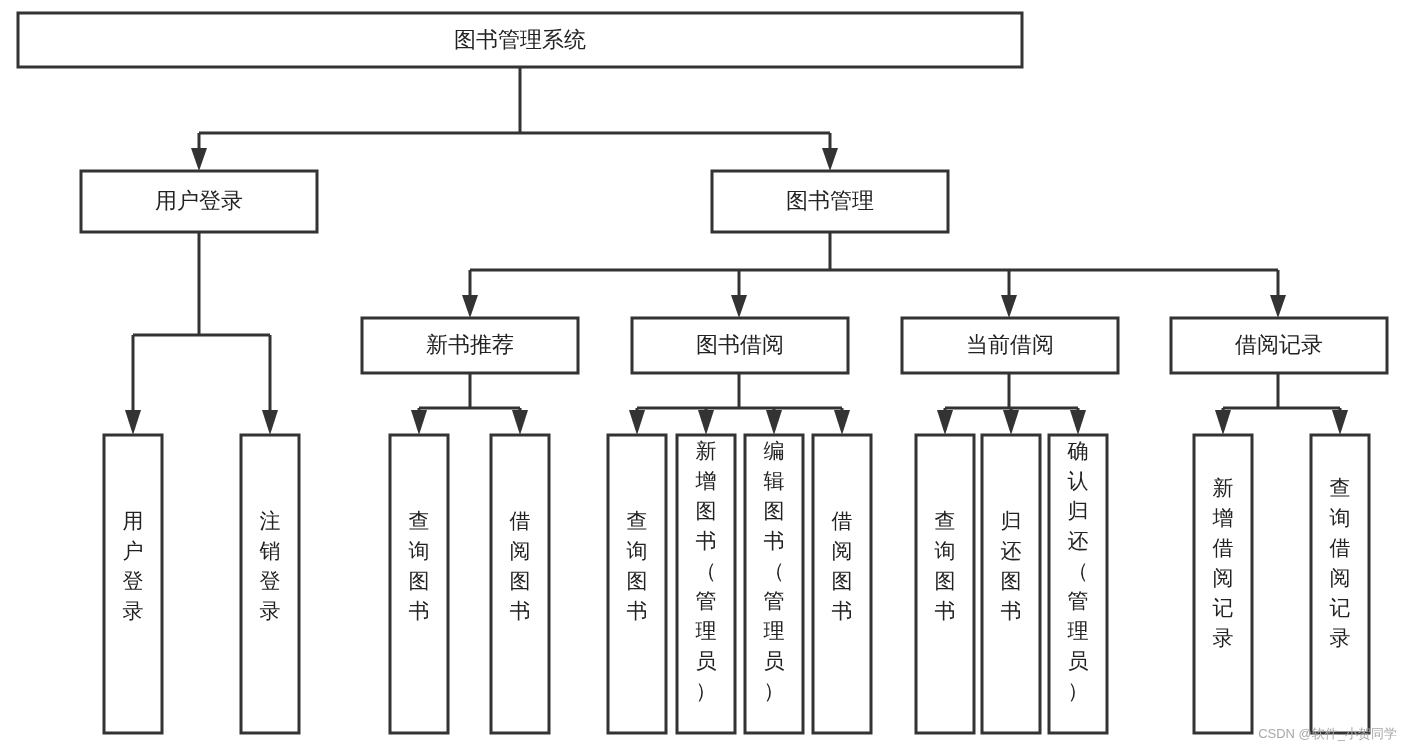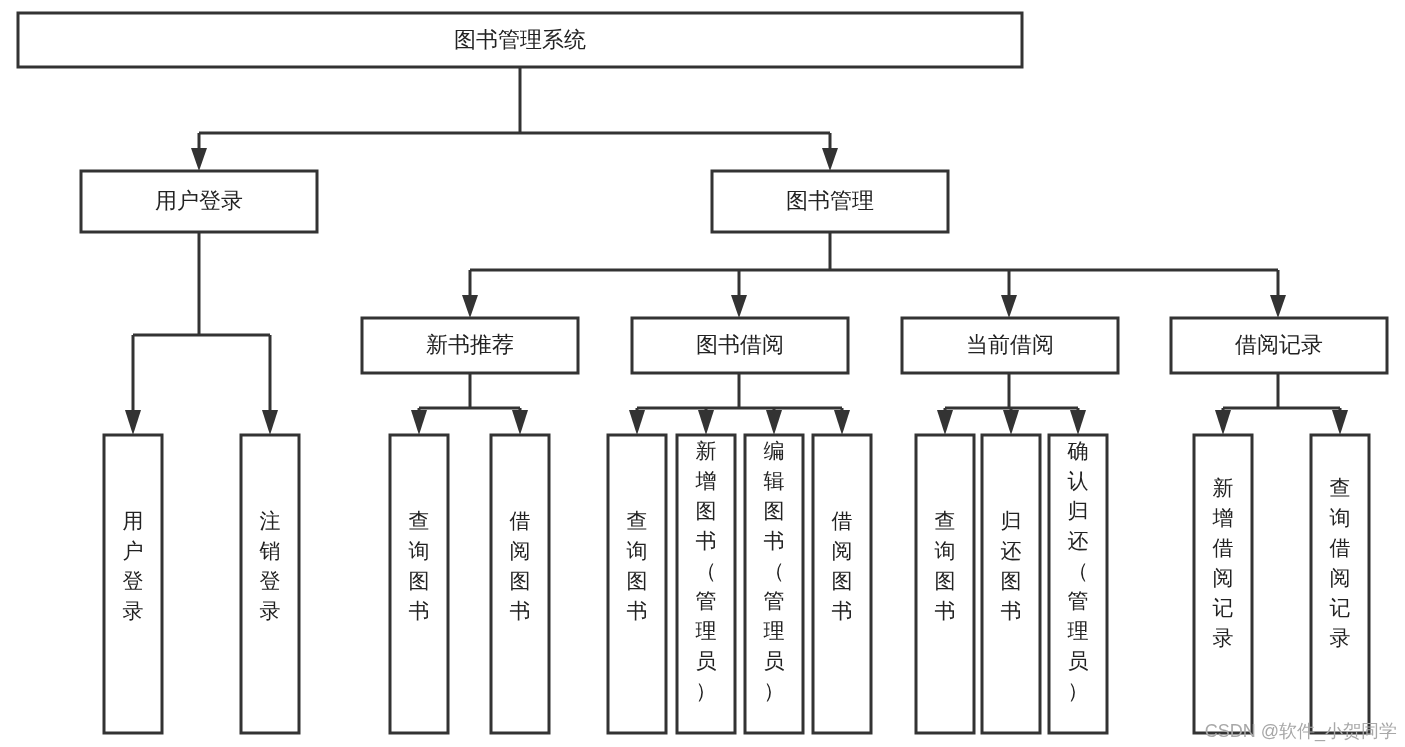--- a/index.html
+++ b/index.html
@@ -51,21 +51,21 @@
     font-family: "Liberation Sans", "DejaVu Sans", sans-serif;
     font-size: 21px;
     fill: #222222;
     text-anchor: middle;
   }
   .watermark {
     position: absolute;
     right: 8px;
     bottom: 4px;
     font-family: "Liberation Sans", "DejaVu Sans", sans-serif;
-    font-size: 18px;
+    font-size: 13px;
     color: #a8a8a8;
     white-space: nowrap;
     pointer-events: none;
     user-select: none;
   }
 </style>
 </head>
 <body>
 
 <div id="diagram-root">

